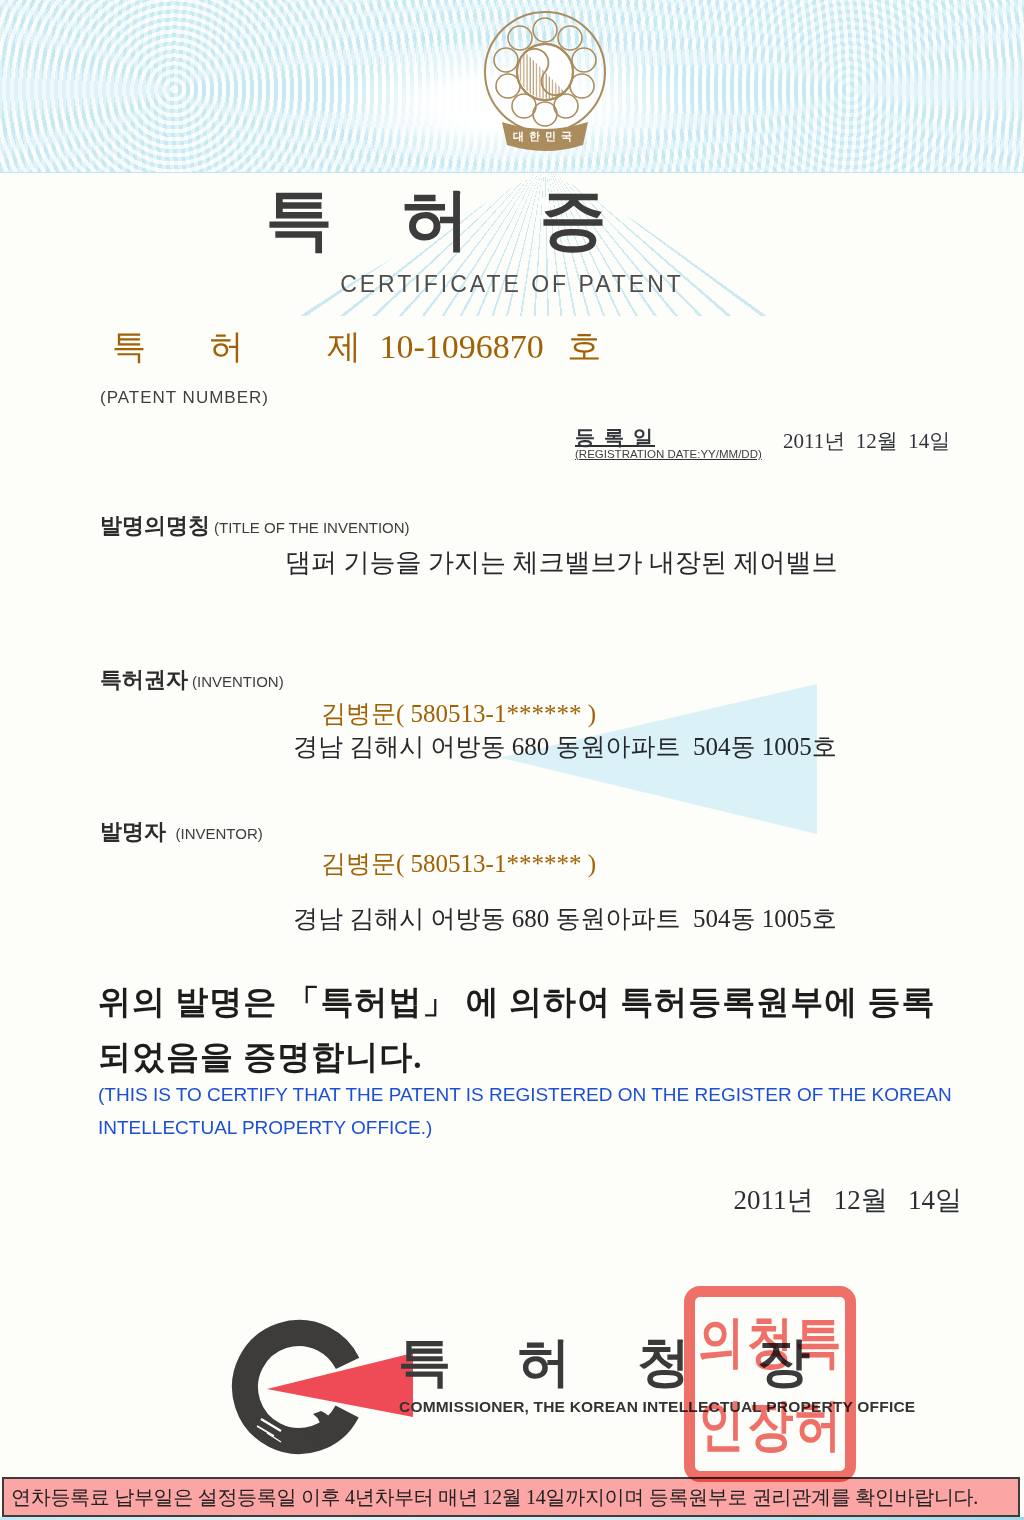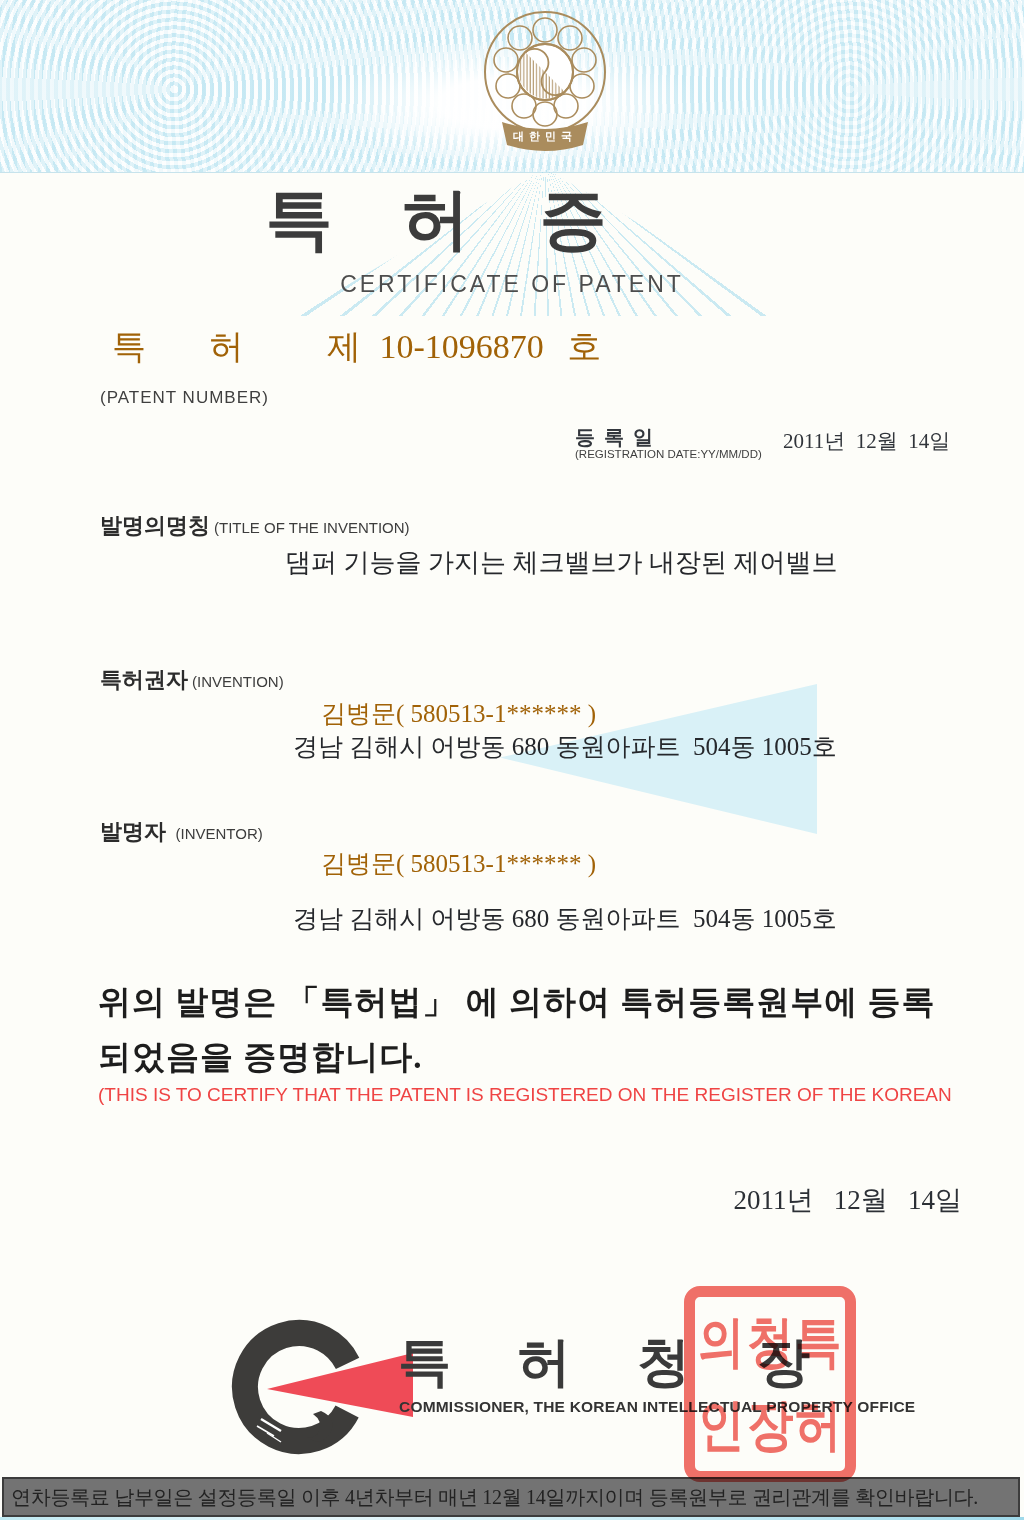--- a/index.html
+++ b/index.html
@@ -49,21 +49,21 @@
   .pn{position:absolute;left:112px;top:324px;font-size:34px;font-weight:500;color:#a16207;}
   .pn span{display:inline-block;}
   .pn .k2{margin-left:55px;}
   .pn .pre{margin-left:75px;}
   .pn .val{margin-left:10px;}
   .pn .suf{margin-left:15px;}
   .pn-en{position:absolute;left:100px;top:388px;font-size:17px;letter-spacing:1px;color:#3f3f3f;}
 
   
   .info-row{position:absolute;left:575px;width:392px;}
-  .info-row.r1{top:328px;} .info-row.r2{top:380px;} .info-row.r3{top:427px;}
+  .info-row.r1{top:328px;} .info-row.r2{top:380px;} .info-row.r3{top:427px;text-decoration:underline;}
   .info-label-ko{font-size:20px;font-weight:600;letter-spacing:2px;color:#33373d;line-height:1.0;}
   .info-label-en{font-size:11.5px;color:#3f3f3f;margin-top:1px;letter-spacing:0;}
   .info-value{position:absolute;left:208px;top:0;font-size:21px;color:#30343a;}
 
   
   .sec-label{position:absolute;left:100px;font-size:22px;font-weight:600;color:#2c2c2c;z-index:1;}
   .sec-label .en{font-family:"Liberation Sans","DejaVu Sans",sans-serif;font-size:15px;font-weight:400;color:#3d3d3d;margin-left:4px;}
   .lbl-invention{top:511px;}
   .lbl-patentee{top:665px;}
   .lbl-inventor{top:817px;}
@@ -76,21 +76,21 @@
   
   .watermark-tri{
     position:absolute;left:500px;top:684px;width:317px;height:150px;z-index:0;
     clip-path:polygon(0% 49%, 100% 0%, 100% 100%);
     background:#d9f1f7;
   }
 
   
   .stmt{position:absolute;left:98px;font-size:33px;font-weight:600;letter-spacing:1px;color:#1d1d1d;z-index:1;}
   .stmt.l1{top:980px;} .stmt.l2{top:1035px;}
-  .stmt-en{position:absolute;left:98px;font-size:19px;color:#ef4444;z-index:1;letter-spacing:0;}
+  .stmt-en{position:absolute;left:98px;font-size:19px;color:#1d4ed8;z-index:1;letter-spacing:0;}
   .stmt-en.l1{top:1084px;} .stmt-en.l2{top:1117px;}
 
   .issue-date{position:absolute;right:62px;top:1182px;font-size:27px;color:#2c3036;z-index:1;}
 
   
   .kipo-logo{position:absolute;left:225px;top:1303px;width:188px;height:162px;z-index:1;}
   .office-name{
     position:absolute;left:398px;top:1335px;width:412px;z-index:3;
     display:flex;justify-content:space-between;
     font-family:"Liberation Sans","DejaVu Sans",sans-serif;
@@ -110,21 +110,21 @@
   }
   .seal span{
     display:flex;align-items:center;justify-content:center;
     font-family:"DejaVu Sans","Liberation Sans",sans-serif;
     font-size:43px;font-weight:800;color:#f1716a;transform:scale(1.08,1.3);
   }
 
   
   .footer-box{
     position:absolute;left:2px;top:1477px;width:1018px;height:40px;z-index:1;
-    box-sizing:border-box;border:2px solid #3c3c3c;background:#737373;
+    box-sizing:border-box;border:2px solid #3c3c3c;background:#fca5a5;
     display:flex;align-items:center;padding-left:7px;
   }
   .footer-box .txt{font-size:20px;color:#222;letter-spacing:-.3px;}
   .bottom-line{position:absolute;left:0;bottom:0;width:1024px;height:3px;z-index:0;
     background:linear-gradient(90deg,#bfe9f2,#e8f7fb 30%,#cdeef6 60%,#9fd9ea);}
 </style>
 </head>
 <body>
 
 <div class="page">
@@ -194,20 +194,21 @@
 
   <div class="sec-label lbl-inventor">
     <span>발명자</span> <span class="en">(INVENTOR)</span>
   </div>
   <div class="person-name inventor-name ws">김병문( 580513-1****** )</div>
   <div class="person-addr inventor-addr ws">경남 김해시 어방동 680 동원아파트  504동 1005호</div>
 
   <div class="stmt l1 ws">위의 발명은 「특허법」 에 의하여 특허등록원부에 등록</div>
   <div class="stmt l2 ws">되었음을 증명합니다.</div>
   <div class="stmt-en l1 sans">(THIS IS TO CERTIFY THAT THE PATENT IS REGISTERED ON THE REGISTER OF THE KOREAN</div>
+  <div class="stmt-en l2 sans">INTELLECTUAL PROPERTY OFFICE.)</div>
 
   <div class="issue-date ws">2011년   12월   14일</div>
 
   <svg class="kipo-logo" viewBox="0 0 188 162">
     <circle cx="74" cy="84" r="54" fill="none" stroke="#3d3c3a" stroke-width="26" stroke-dasharray="289 50" transform="rotate(27 74 84)"></circle>
     <path d="M 96,108 q 18,8 8,24 q -9,12 -22,2 q 8,2 12,-6 q 4,-10 -6,-17 Z" fill="#3d3c3a"></path>
     <polygon points="188,50 188,114 42,86" fill="#ef4b57"></polygon>
     <path d="M 36,116 l 20,12" stroke="#ffffff" stroke-width="2.4" fill="none"></path>
     <path d="M 32,123 l 17,10" stroke="#ffffff" stroke-width="1.6" fill="none"></path>
     <path d="M 42,130 l 14,9" stroke="#ffffff" stroke-width="1.4" fill="none"></path>

